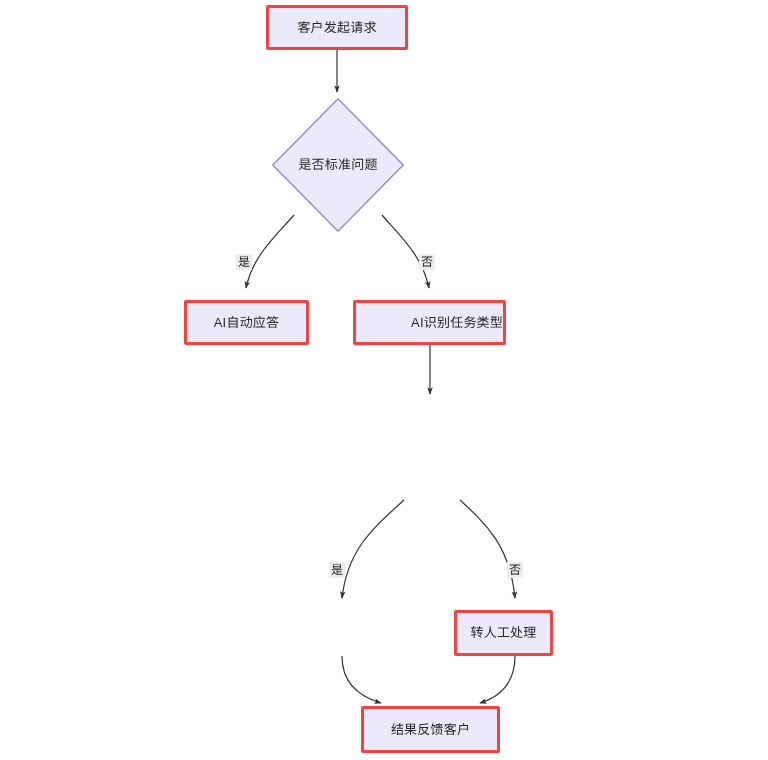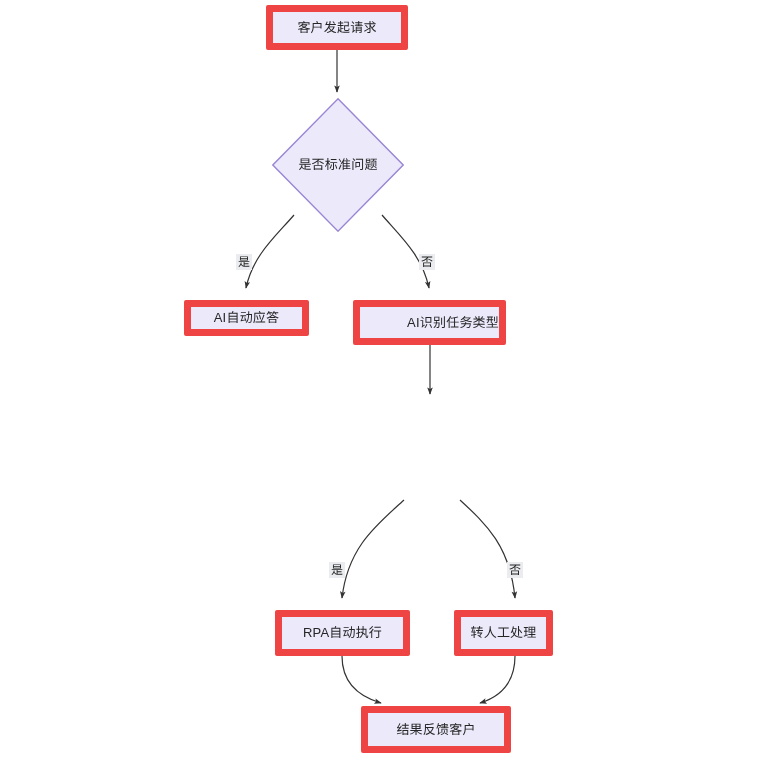--- a/index.html
+++ b/index.html
@@ -31,21 +31,21 @@
   .node {
     position: absolute;
     box-sizing: border-box;
     display: flex;
     align-items: center;
     justify-content: center;
     text-align: center;
   }
   .node-process {
     background: #ece9fb;
-    border: 7px solid #ef4444;
+    border: 3px solid #ef4444;
     border-radius: 2px;
   }
   .node-label {
     font-size: 13px;
     color: #262626;
     line-height: 1.2;
     letter-spacing: 0.2px;
     white-space: nowrap;
   }
   .node-decision {
@@ -102,38 +102,35 @@
     <span class="node-label">客户发起请求</span>
   </div>
 
   <div class="node node-decision" style="left:272px; top:98px; width:132px; height:134px;">
     <svg class="diamond-shape" viewBox="0 0 132 134" preserveAspectRatio="none">
       <polygon points="66,0.8 131.2,67 66,133.2 0.8,67" fill="#ece9fb" stroke="#9a86d4" stroke-width="1.4"></polygon>
     </svg>
     <span class="node-label">是否标准问题</span>
   </div>
 
-  <div class="node node-process" style="left:184px; top:300px; width:125px; height:36px;">
+  <div class="node node-process" style="left:184px; top:300px; width:125px; height:45px;">
     <span class="node-label">AI自动应答</span>
   </div>
 
   <div class="node node-process" style="left:353px; top:300px; width:153px; height:45px;justify-content:flex-end;">
     <span class="node-label">AI识别任务类型</span>
   </div>
 
 
-  <div class="node node-process" style="left:275px; top:610px; width:135px; height:46px;">
-    <span class="node-label">RPA自动执行</span>
-  </div>
 
   <div class="node node-process" style="left:454px; top:610px; width:99px; height:46px;">
     <span class="node-label">转人工处理</span>
   </div>
 
-  <div class="node node-process" style="left:361px; top:706px; width:150px; height:47px;">
+  <div class="node node-process" style="left:361px; top:706px; width:139px; height:47px;">
     <span class="node-label">结果反馈客户</span>
   </div>
 
   <span class="edge-label" style="left:236px; top:254px;">是</span>
   <span class="edge-label" style="left:419px; top:254px;">否</span>
   <span class="edge-label" style="left:329px; top:562px;">是</span>
   <span class="edge-label" style="left:507px; top:562px;">否</span>
 
 </div>
 

